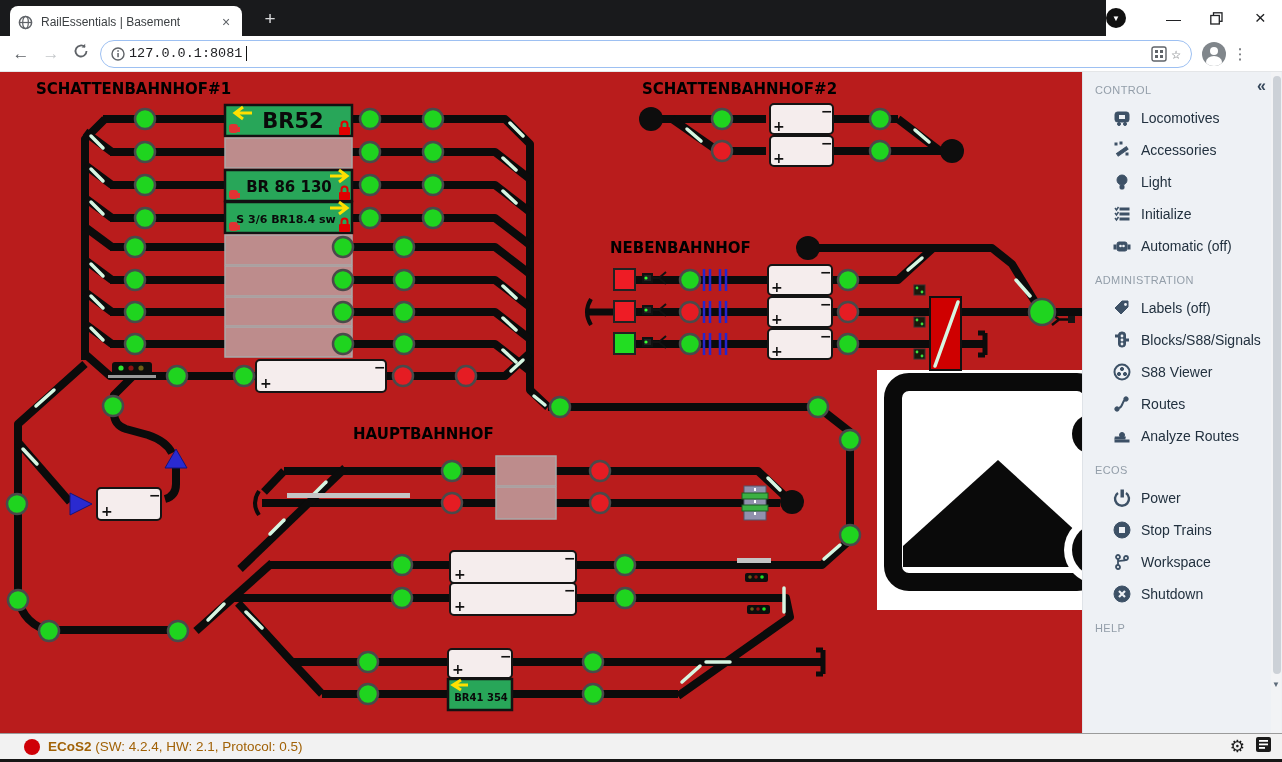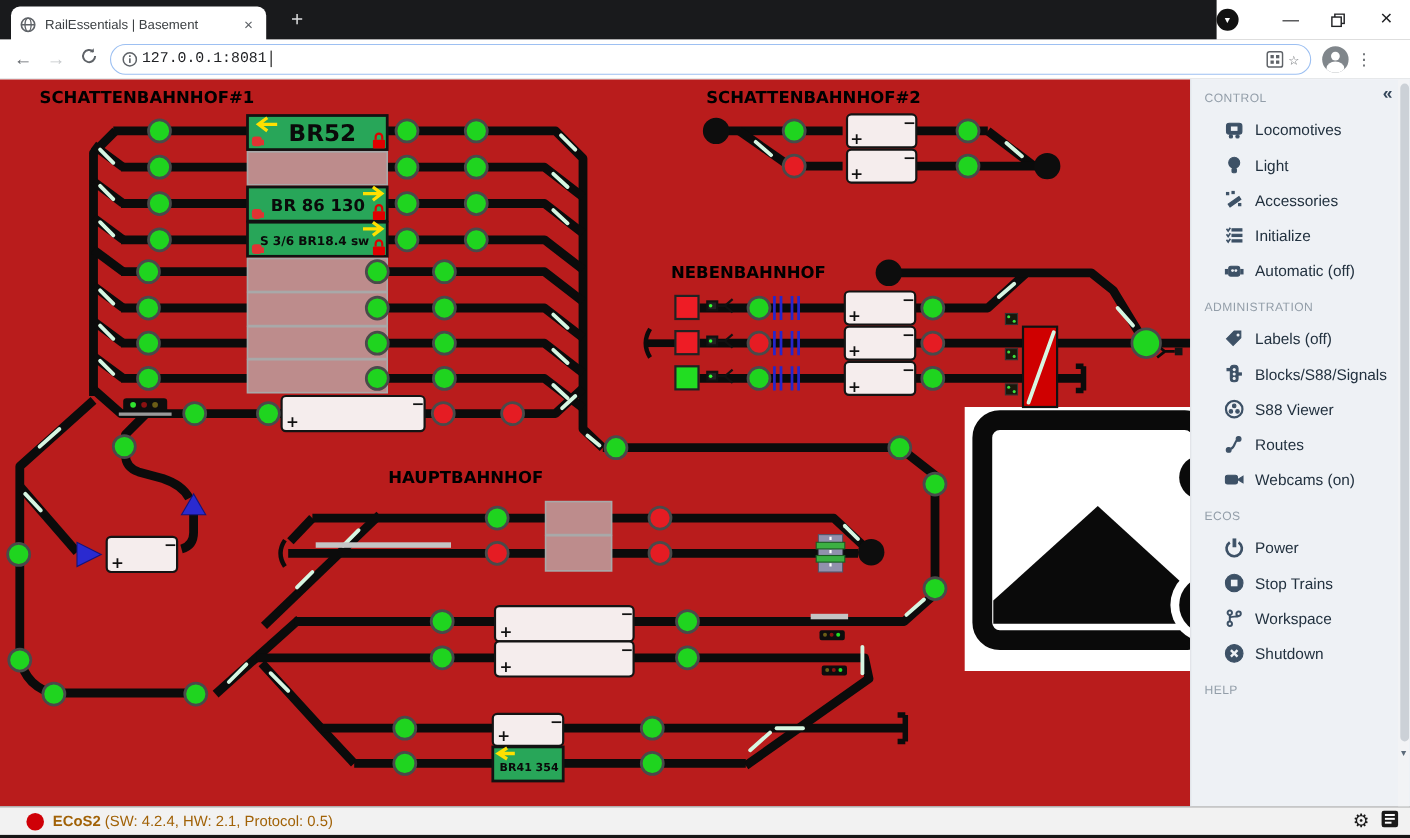--- a/index.html
+++ b/index.html
@@ -627,32 +627,32 @@
 
       <div class="sbsec">CONTROL</div>
       <div class="sbitem">
           <svg class="sbicon">
             <use href="#i-loco"></use>
           </svg>
           <span>Locomotives</span>
         </div>
       <div class="sbitem">
           <svg class="sbicon">
+            <use href="#i-wand"></use>
+          </svg>
+          <span>Accessories</span>
+        </div>
+      <div class="sbitem">
+          <svg class="sbicon">
             <use href="#i-bulb"></use>
           </svg>
           <span>Light</span>
         </div>
       <div class="sbitem">
           <svg class="sbicon">
-            <use href="#i-wand"></use>
-          </svg>
-          <span>Accessories</span>
-        </div>
-      <div class="sbitem">
-          <svg class="sbicon">
             <use href="#i-check"></use>
           </svg>
           <span>Initialize</span>
         </div>
       <div class="sbitem">
           <svg class="sbicon">
             <use href="#i-robot"></use>
           </svg>
           <span>Automatic (off)</span>
         </div>
@@ -677,23 +677,23 @@
           <span>S88 Viewer</span>
         </div>
       <div class="sbitem">
           <svg class="sbicon">
             <use href="#i-route"></use>
           </svg>
           <span>Routes</span>
         </div>
       <div class="sbitem">
           <svg class="sbicon">
-            <use href="#i-webcam"></use>
-          </svg>
-          <span>Webcams (on)</span>
+            <use href="#i-analyze"></use>
+          </svg>
+          <span>Analyze Routes</span>
         </div>
 
       <div class="sbsec">ECOS</div>
       <div class="sbitem">
           <svg class="sbicon">
             <use href="#i-power"></use>
           </svg>
           <span>Power</span>
         </div>
       <div class="sbitem">

